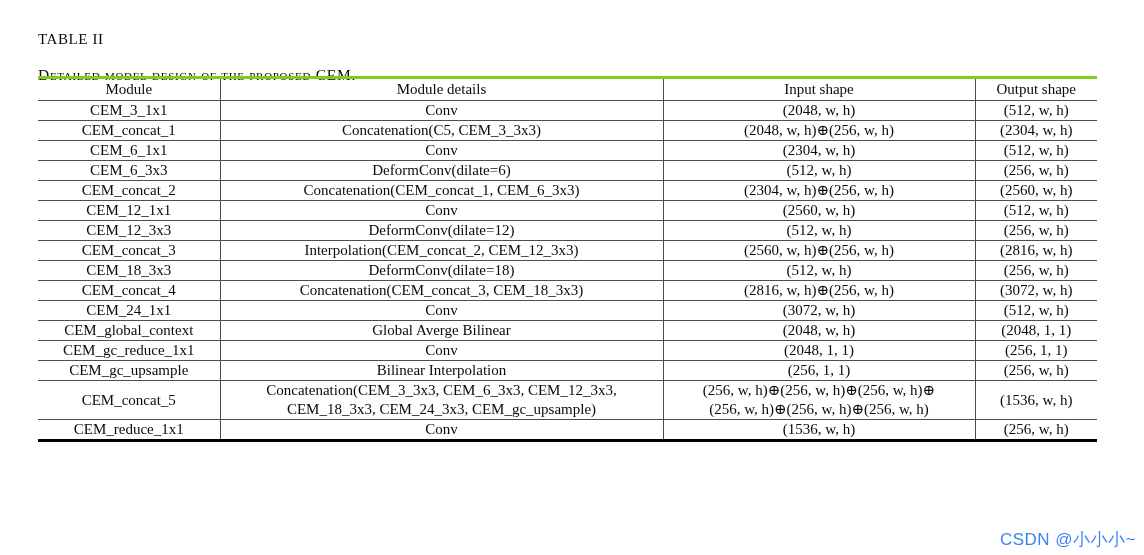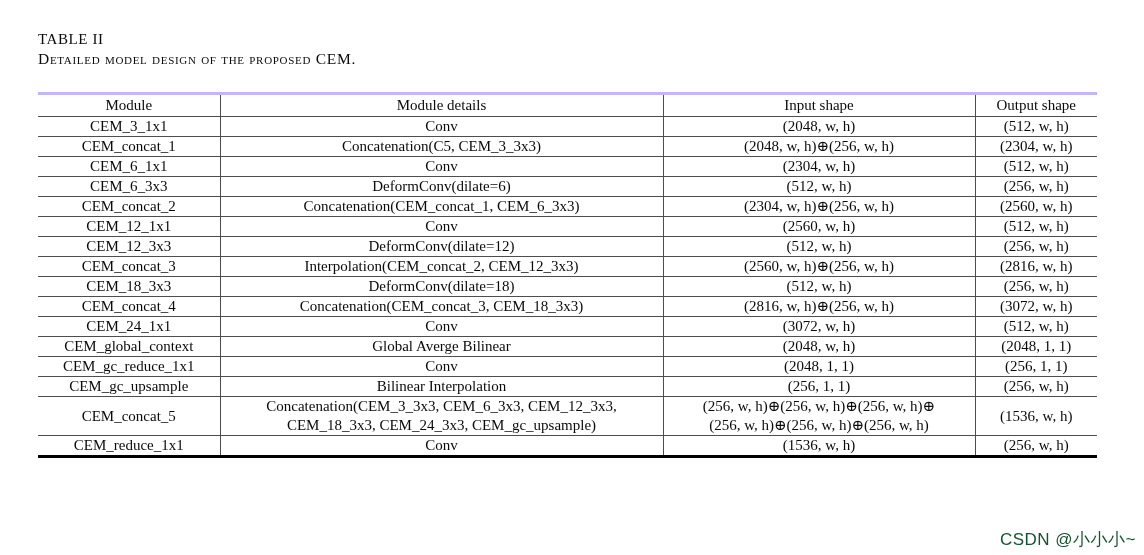--- a/index.html
+++ b/index.html
@@ -22,29 +22,29 @@
     text-align: left;
   }
   .table-title {
     font-size: 15px;
     letter-spacing: 0.6px;
   }
   .table-caption {
     font-size: 15.5px;
     font-variant: small-caps;
     letter-spacing: 0.7px;
-    margin-top: 2px;
+    margin-top: 18px;
   }
   table.data-table {
     position: absolute;
-    left: 38px; top: 92px;
+    left: 38px; top: 76px;
     width: 1059px;
     border-collapse: collapse;
     table-layout: fixed;
-    border-top: 3px solid #c4b5fd;
+    border-top: 3px solid #84cc16;
     border-bottom: 3px solid #000000;
     font-size: 15px;
   }
   .data-table th, .data-table td {
     border-bottom: 1px solid #4d4d4d;
     text-align: center;
     vertical-align: middle;
     font-weight: normal;
     padding: 0 2px;
     white-space: pre-line;
@@ -53,21 +53,21 @@
   .data-table th { height: 23px; }
   .data-table td { height: 20px; line-height: 19px; }
   .data-table th:not(:last-child),
   .data-table td:not(:last-child) {
     border-right: 1px solid #4d4d4d;
   }
   .watermark {
     position: absolute;
     right: 8px; bottom: 4px;
     font-size: 17px;
-    color: #14532d;
+    color: #3b82f6;
     font-family: "Liberation Sans", "DejaVu Sans", sans-serif;
     letter-spacing: 0.5px;
     text-align: right;
   }
 </style>
 </head>
 <body>
 
 <div class="page">
 

